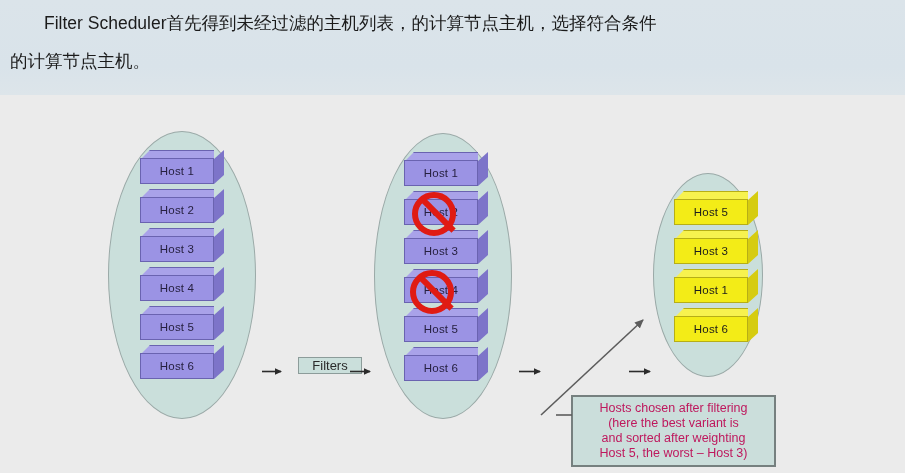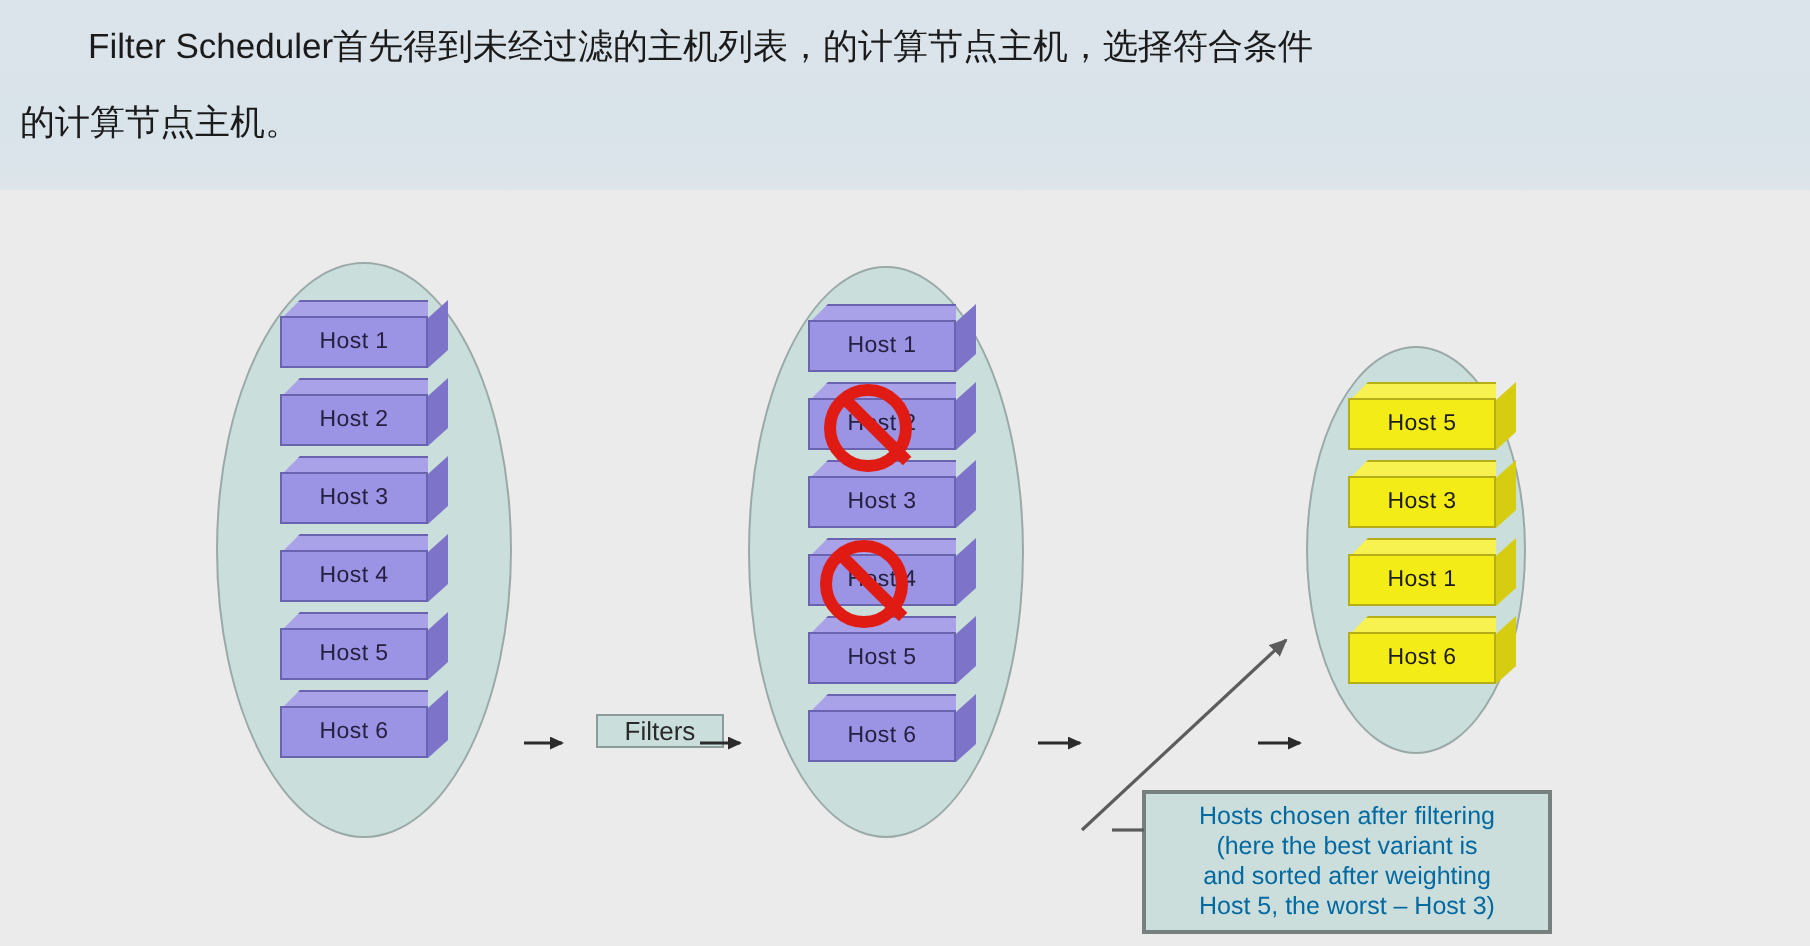--- a/index.html
+++ b/index.html
@@ -145,21 +145,21 @@
     background: #cbdedb;
     border: 2px solid #76807f;
     box-sizing: border-box;
     display: flex;
     flex-direction: column;
     align-items: center;
     justify-content: center;
     text-align: center;
     font-size: 12.5px;
     line-height: 15px;
-    color: #0369a1;
+    color: #be185d;
     padding: 3px 6px;
   }
 
   
   #arrows {
     position: absolute;
     left: 0; top: 0;
     width: 905px; height: 378px;
     pointer-events: none;
   }

